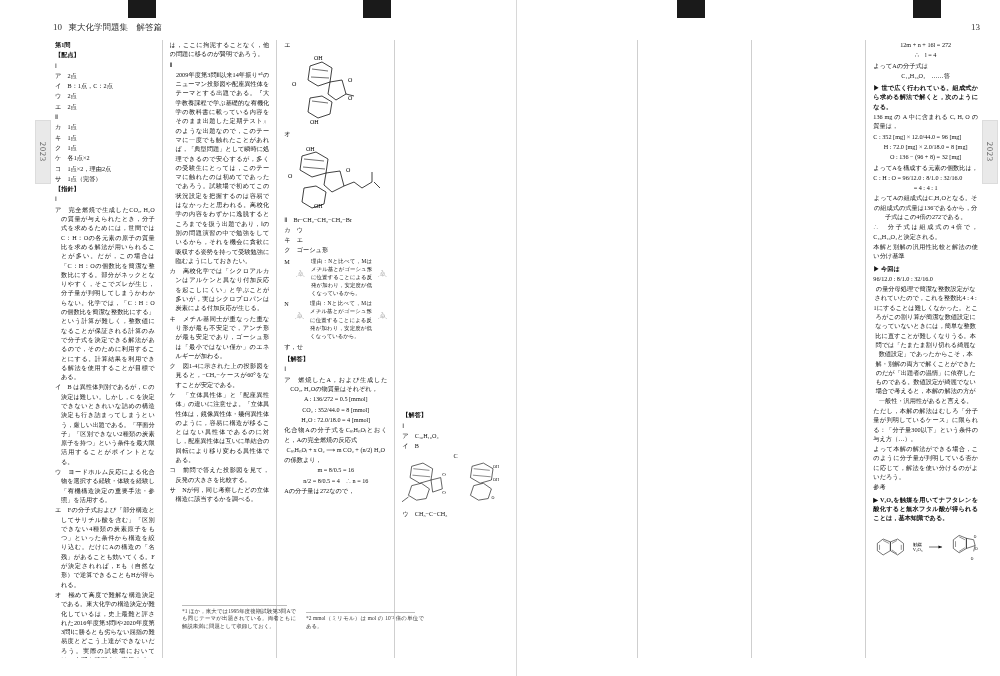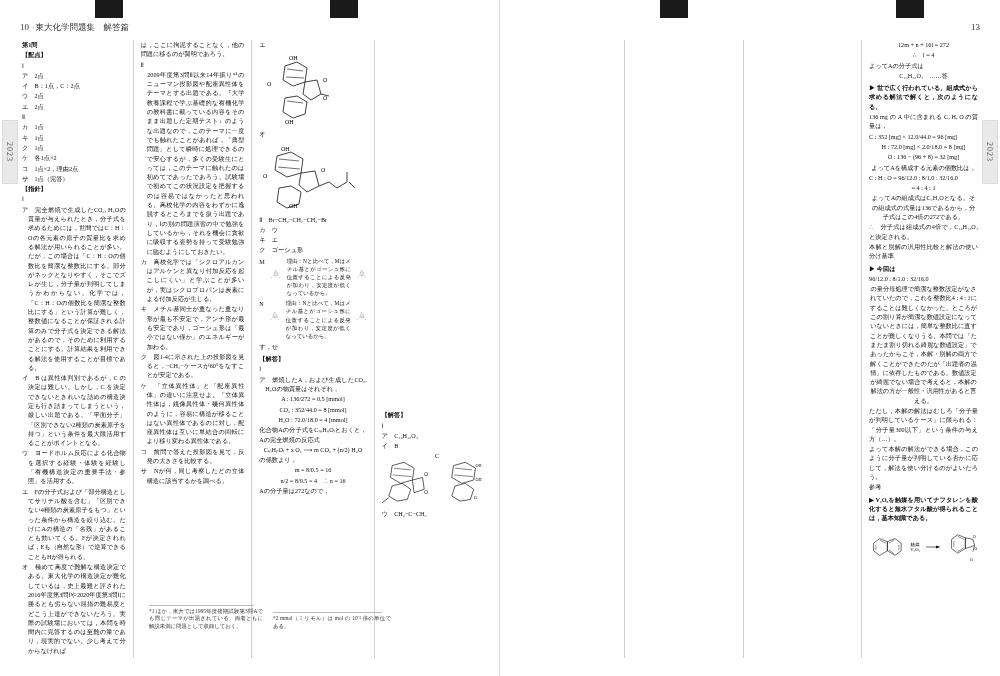--- a/index.html
+++ b/index.html
@@ -8,20 +8,21 @@
     width:1000px; height:676px;
     background:#ffffff;
     font-family:"Liberation Serif", serif;
     color:#111;
     overflow:hidden;
     position:relative;
   }
   .page {
     position:absolute; inset:0;
     display:flex;
+    padding-left:33px;
   }
   .sheet {
     position:relative;
     width:500px; height:676px;
     background:#fff;
   }
   .sheet.left { border-right:1px solid #d8d8d8; }
 
   
   .tab {

